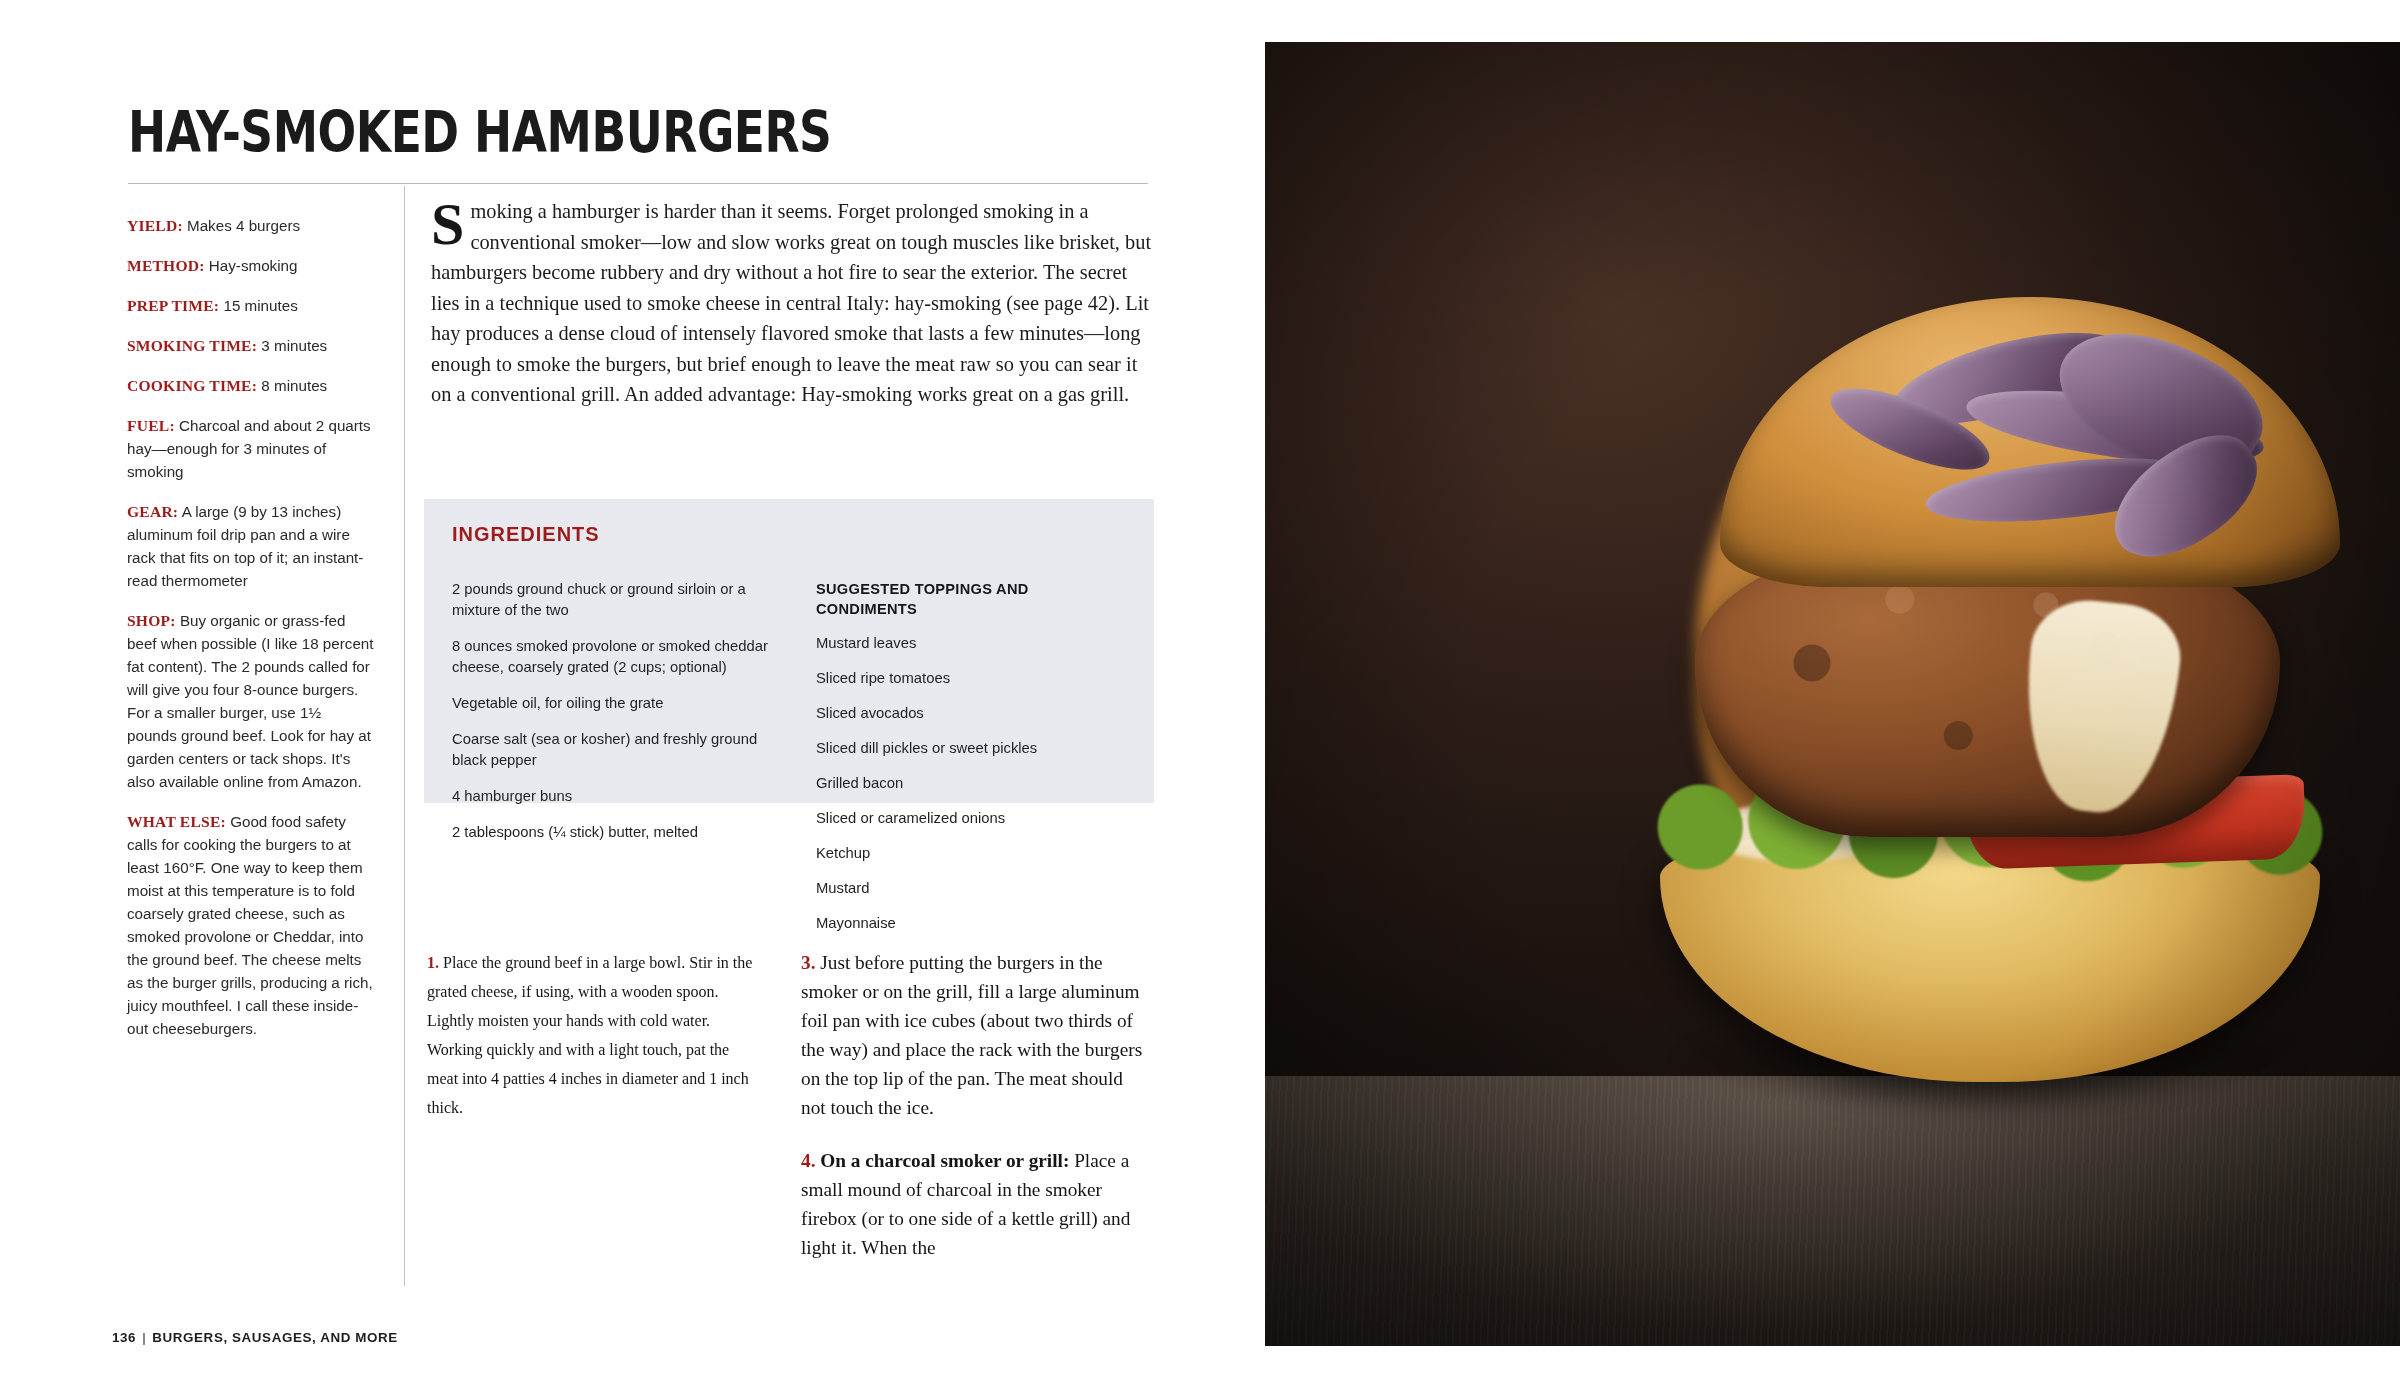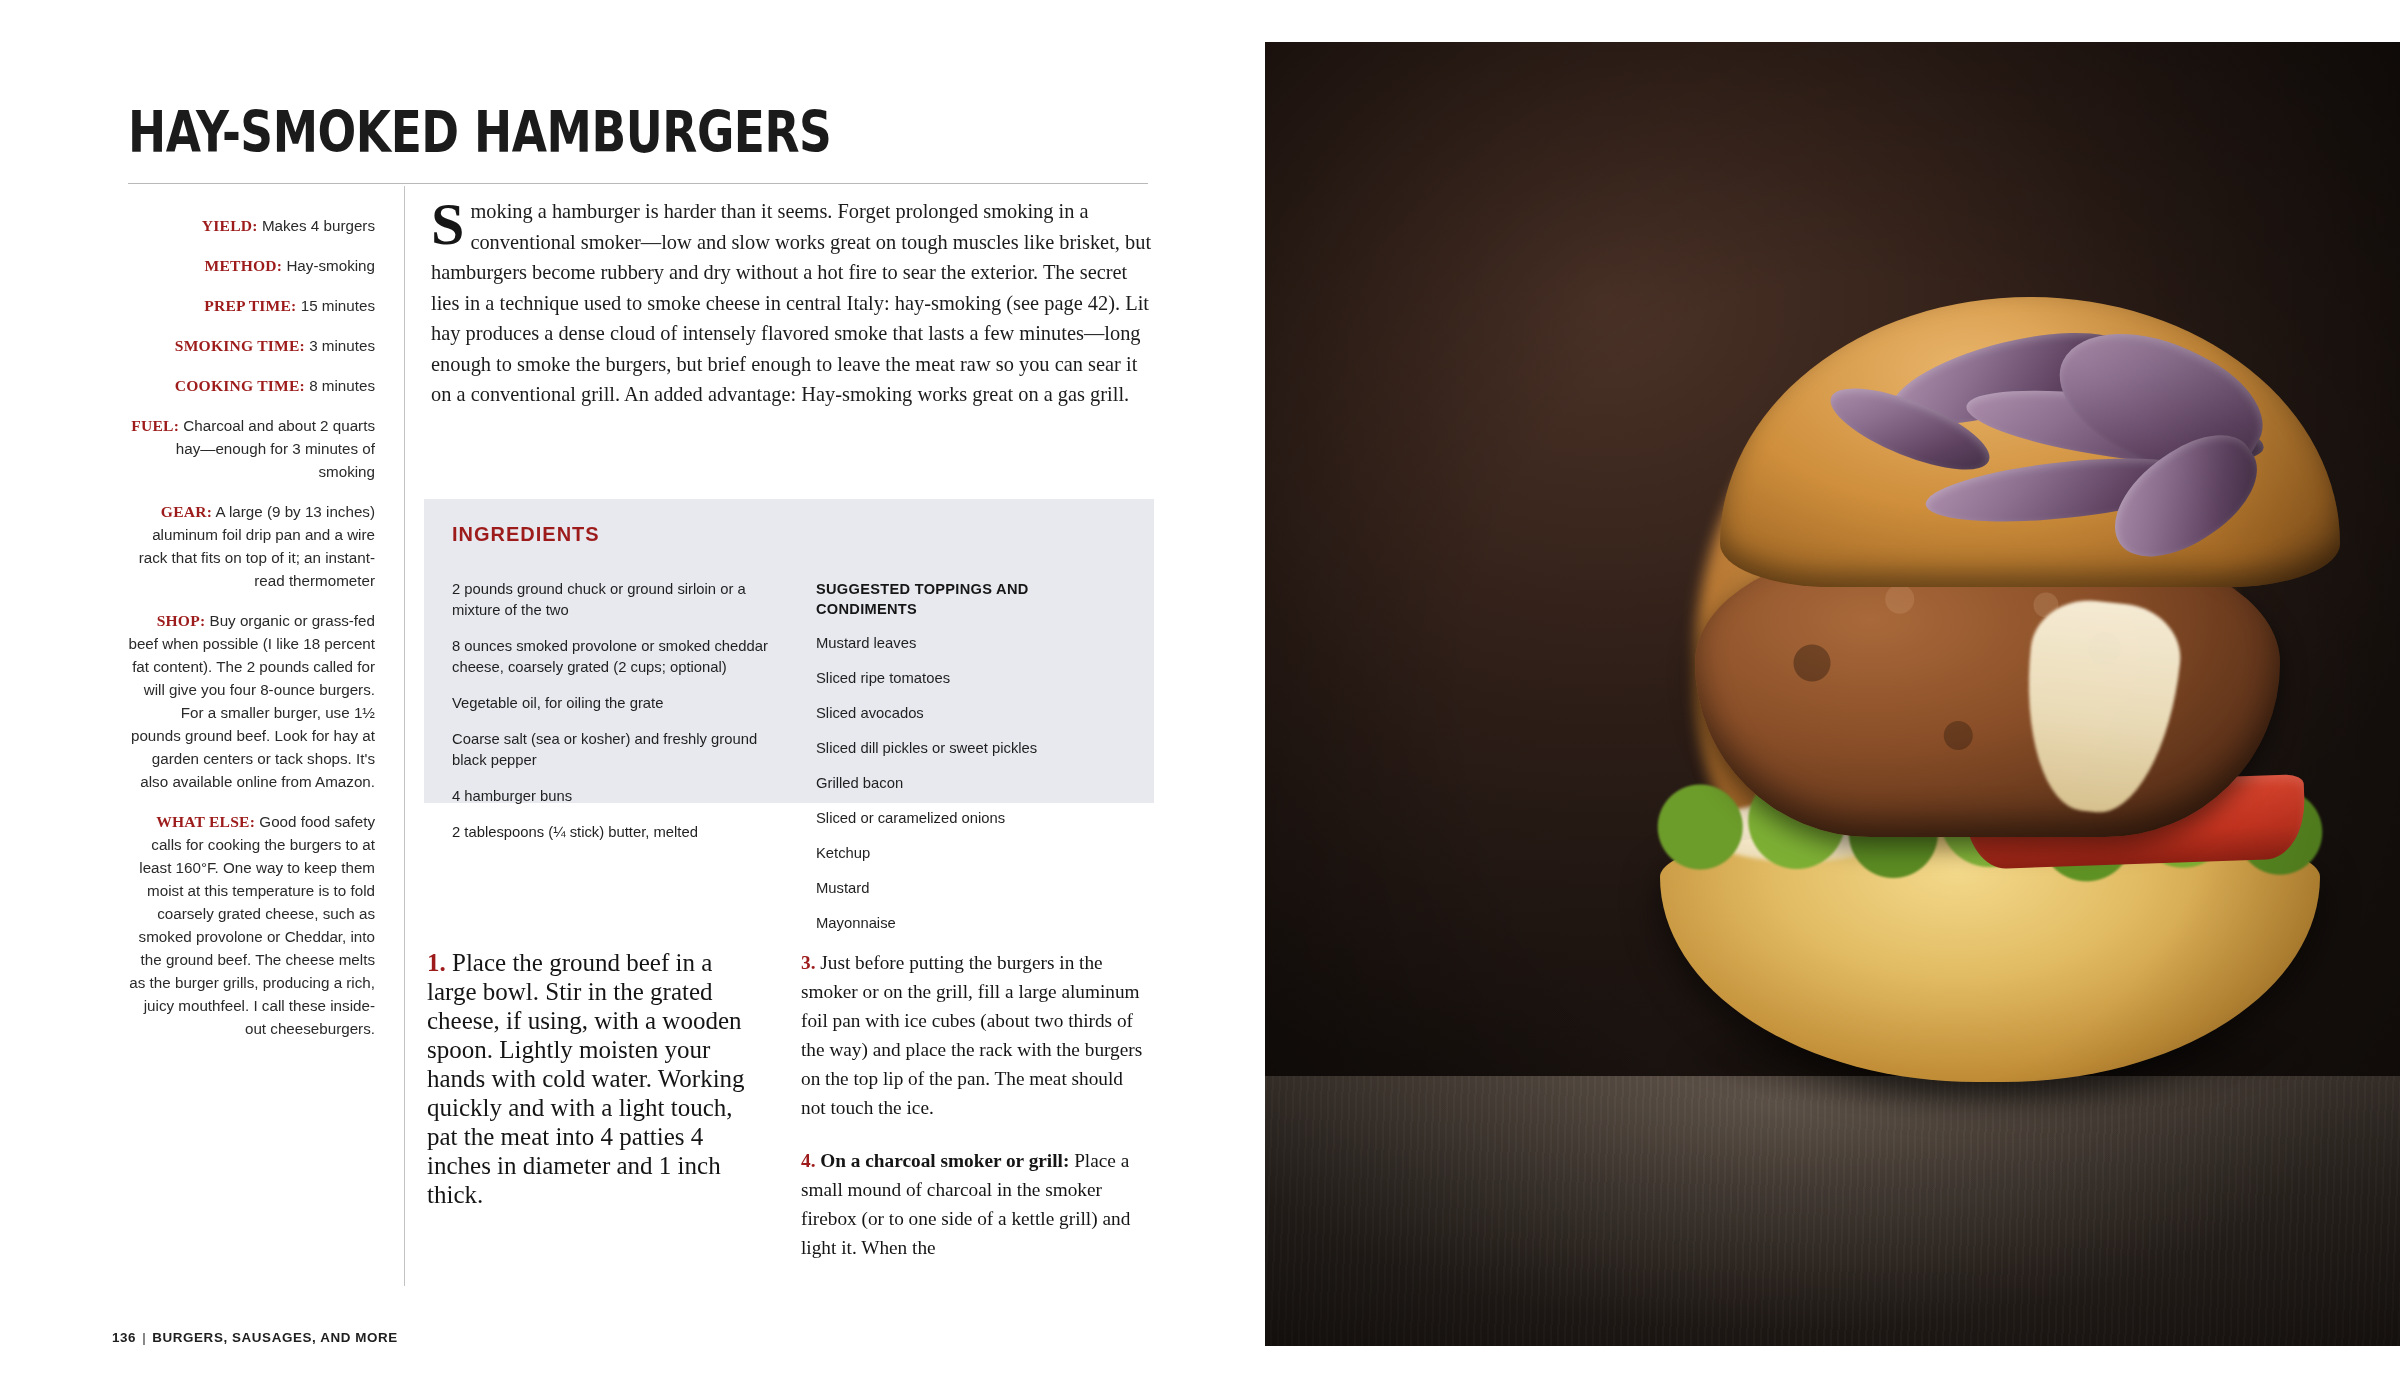--- a/index.html
+++ b/index.html
@@ -57,21 +57,20 @@
   .sidebar {
     position: absolute;
     left: 91px; top: 214px;
     width: 248px;
   }
   .sb-block {
     font-size: 15.2px;
     line-height: 23px;
     color: #2a2a2a;
     margin-bottom: 17px;
-    text-align: right;
   }
   .sb-label {
     color: #9d1b1b;
     font-weight: bold;
     font-family: "Liberation Serif", serif;
     font-size: 15.6px;
     letter-spacing: 0.2px;
   }
 
   
@@ -141,21 +140,21 @@
   .topping {
     margin-bottom: 14px;
   }
 
   
   .steps-left {
     position: absolute;
     left: 391px; top: 948px;
     width: 332px;
     font-family: "Liberation Serif", serif;
-    font-size: 25px;
+    font-size: 16px;
     line-height: 29px;
     color: #151515;
   }
   .steps-right {
     position: absolute;
     left: 765px; top: 948px;
     width: 345px;
     font-family: "Liberation Serif", serif;
     font-size: 19.3px;
     line-height: 29px;

